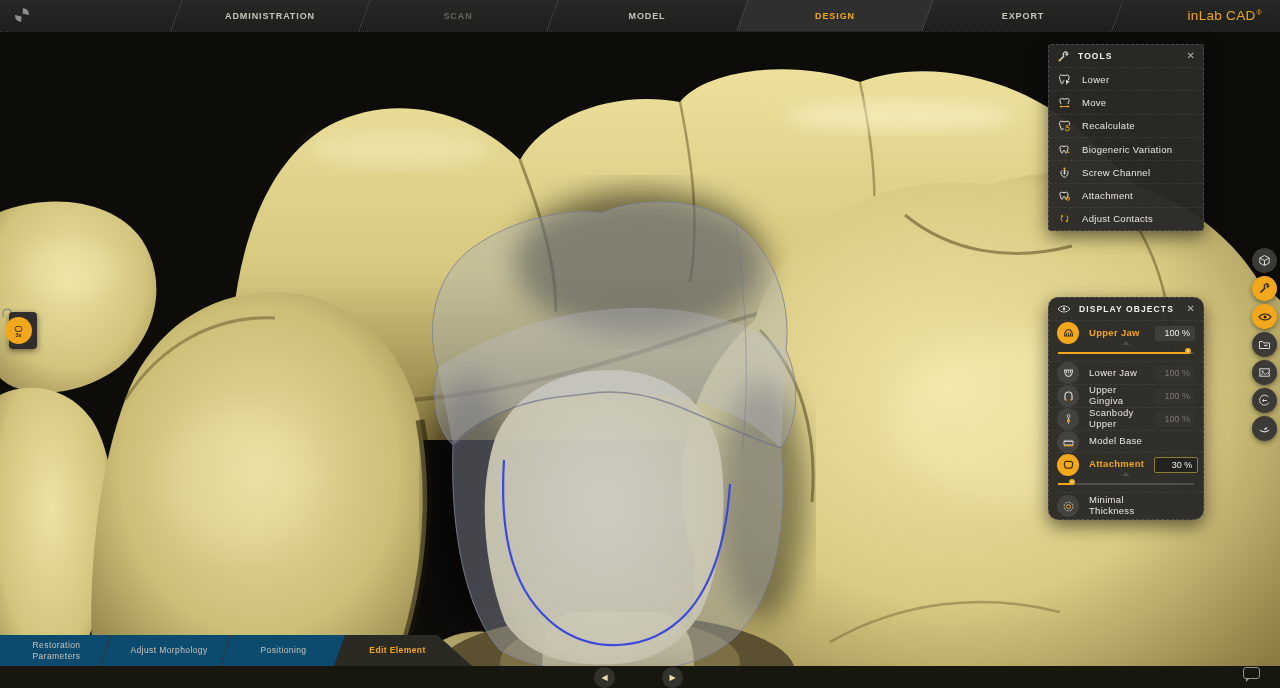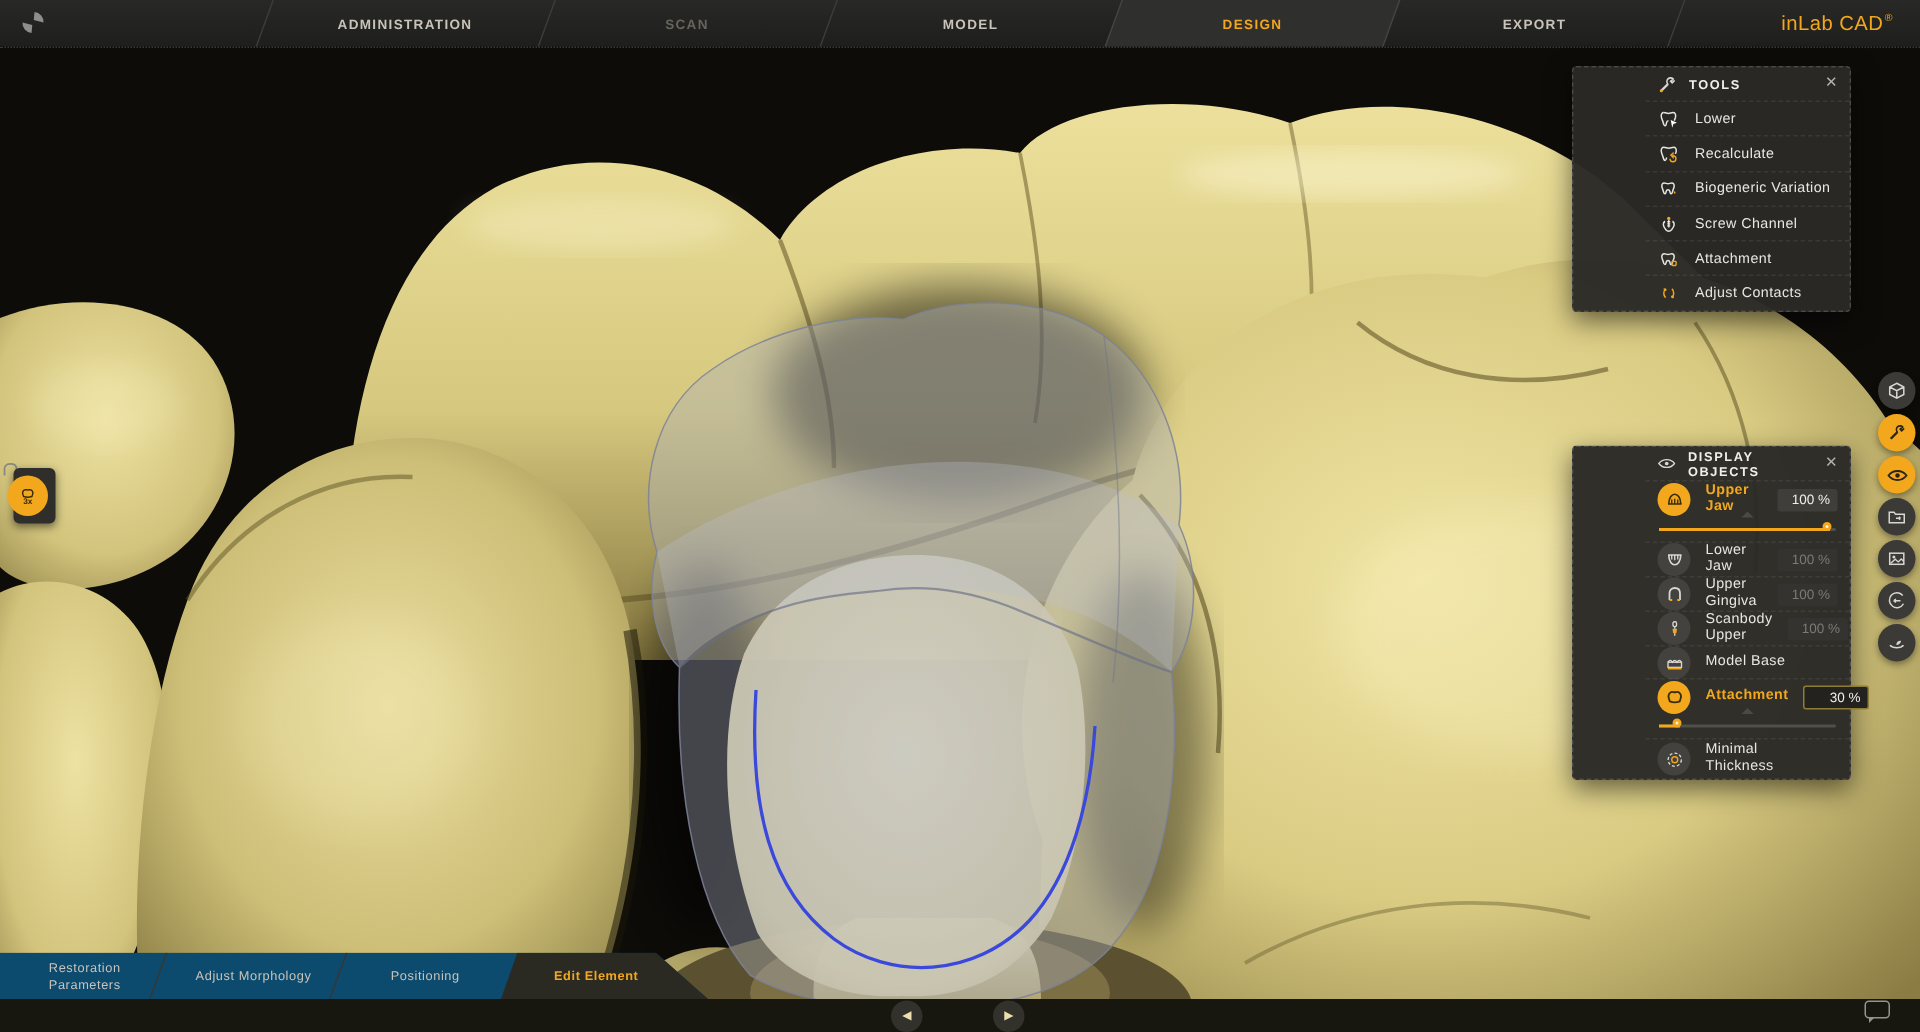--- a/index.html
+++ b/index.html
@@ -21,32 +21,32 @@
     font-size:9px;font-weight:700;letter-spacing:.9px;color:#c9c4ba;text-transform:uppercase;cursor:default;}
   .nav-tab.dim{color:#67645d;}
   .nav-tab.active{color:var(--accent);}
   .brand{position:absolute;right:18px;top:0;height:31px;display:flex;align-items:center;
     color:var(--accent);font-size:13.5px;font-weight:400;letter-spacing:.3px;}
   .brand sup{font-size:7px;margin-left:1px;transform:translateY(-3px);}
   .logo{position:absolute;left:12px;top:5px;width:20px;height:20px;}
   .nav-dotted{position:absolute;left:0;top:31px;width:1280px;height:0;border-top:1px dotted #3b3a34;z-index:30;}
 
   
-  .panel{position:absolute;width:186px;background:rgba(42,41,38,.97);
+  .panel{position:absolute;width:156px;background:rgba(42,41,38,.97);
     border:1px dashed rgba(170,168,160,.28);border-radius:3px;
-    box-shadow:0 6px 18px rgba(0,0,0,.55);z-index:40;color:#e8e6e1;padding-left:48px;}
+    box-shadow:0 6px 18px rgba(0,0,0,.55);z-index:40;color:#e8e6e1;}
   .panel-header{height:22px;display:flex;align-items:center;gap:8px;padding:0 8px;}
   .panel-title{font-size:8.5px;font-weight:700;letter-spacing:1.1px;color:#f0efeb;text-transform:uppercase;}
   .panel-close{margin-left:auto;color:#b5b3ae;font-size:10px;line-height:1;cursor:pointer;}
   .tool-row{height:23.3px;display:flex;align-items:center;gap:11px;padding:0 9px;
     border-top:1px dashed rgba(255,255,255,.08);font-size:9.5px;letter-spacing:.3px;color:#e8e6e1;cursor:pointer;}
   .tool-row svg{flex:0 0 auto;}
 
   #tools-panel{left:1048px;top:44px;}
-  #display-panel{left:1048px;top:297px;}
+  #display-panel{left:1048px;top:297px;border-radius:10px;}
 
   .obj-row{display:flex;align-items:center;gap:10px;padding:0 8px;border-top:1px dashed rgba(255,255,255,.07);position:relative;}
   .obj-icon{width:22px;height:22px;border-radius:50%;background:#43423e;display:flex;align-items:center;justify-content:center;flex:0 0 auto;}
   .obj-icon.orange{background:var(--accent);}
   .obj-label{font-size:9.5px;letter-spacing:.3px;color:#e9e7e2;line-height:1.15;}
   .obj-label.orange{color:var(--accent);font-weight:700;}
   .obj-value{margin-left:auto;min-width:40px;height:15px;background:#3f3e3b;border-radius:2px;
     color:#f1efeb;font-size:9px;display:flex;align-items:center;justify-content:flex-end;padding:0 5px;}
   .obj-value.dim{background:#343330;color:#7d7a73;}
   .obj-value.outline{background:#23221f;border:1px solid #8f7c33;height:16px;min-width:44px;}
@@ -225,20 +225,27 @@
     <div class="tool-row">
       <svg class="icon" width="13" height="13" viewBox="0 0 13 13">
         <path d="M3.2,2 C2,2 1.4,3.1 1.5,4.5 C1.6,6.1 2.4,7.1 2.8,8.8 C3.1,10.1 3.5,10.9 4.1,10.9 C4.8,10.9 4.8,9.7 5,8.8 C5.2,7.9 5.6,7.5 6.3,7.5" stroke="#e8e6e1" stroke-width="1" fill="none"></path>
         <path d="M6.3,2.6 C5.2,2.6 4.4,2 3.2,2 M6.3,2.6 C7.4,2.6 8.2,2 9.4,2 C10.6,2 11.2,3.1 11.1,4.5 C11,5.6 10.6,6.4 10.2,7.4" stroke="#e8e6e1" stroke-width="1" fill="none"></path>
         <polygon points="7.8,7 12,8.9 9.6,9.6 8.8,12.2" fill="#fff"></polygon>
       </svg>
       <span>Lower</span>
     </div>
     <div class="tool-row">
       <svg class="icon" width="13" height="13" viewBox="0 0 13 13">
+        <path d="M3.4,2.6 C2.3,2.6 1.8,3.5 1.9,4.6 C2,5.9 2.7,6.7 3,8 M9.6,2.6 C10.7,2.6 11.2,3.5 11.1,4.6 C11,5.9 10.3,6.7 10,8 M6.5,3.1 C5.5,3.1 4.4,2.6 3.4,2.6 M6.5,3.1 C7.5,3.1 8.6,2.6 9.6,2.6" stroke="#e8e6e1" stroke-width="1" fill="none"></path>
+        <path d="M2,10.5 h9 M2,10.5 l1.2,-1 M2,10.5 l1.2,1 M11,10.5 l-1.2,-1 M11,10.5 l-1.2,1" stroke="#F2A71D" stroke-width="1" fill="none"></path>
+      </svg>
+      <span>Move</span>
+    </div>
+    <div class="tool-row">
+      <svg class="icon" width="13" height="13" viewBox="0 0 13 13">
         <path d="M3.2,2.2 C2,2.2 1.4,3.3 1.5,4.7 C1.6,6.3 2.4,7.3 2.8,9 C3.1,10.3 3.5,11 4.1,11 C4.8,11 4.9,9.8 5.1,9 M9.8,2.2 C8.6,2.2 7.8,2.8 6.5,2.8 C5.2,2.8 4.4,2.2 3.2,2.2 M9.8,2.2 C11,2.2 11.6,3.3 11.5,4.7 C11.45,5.4 11.2,6 10.9,6.6" stroke="#e8e6e1" stroke-width="1" fill="none"></path>
         <path d="M7.3,9.8 a2,2 0 1 0 2,-2 l0,1.2 -1.4,-1.6 1.4,-1.2 0,1" stroke="#F2A71D" stroke-width="0.9" fill="none"></path>
       </svg>
       <span>Recalculate</span>
     </div>
     <div class="tool-row">
       <svg class="icon" width="13" height="13" viewBox="0 0 13 13">
         <path d="M3.5,3 C2.4,3 1.8,3.9 1.9,5.1 C2,6.4 2.6,7.2 2.9,8.6 C3.1,9.6 3.5,10.2 4,10.2 C4.6,10.2 4.6,9.2 4.8,8.5 C5,7.8 5.3,7.5 6,7.5 C6.7,7.5 7,7.8 7.2,8.5 C7.4,9.2 7.4,10.2 8,10.2 C8.5,10.2 8.9,9.6 9.1,8.6 C9.4,7.2 10,6.4 10.1,5.1 C10.2,3.9 9.6,3 8.5,3 C7.6,3 7,3.5 6,3.5 C5,3.5 4.4,3 3.5,3 Z" stroke="#e8e6e1" stroke-width="1" fill="none"></path>
         <path d="M10.2,8.6 l0.5,1.4 M10.9,9.3 l-0.9,0.4" stroke="#F2A71D" stroke-width="1" fill="none"></path>
       </svg>

